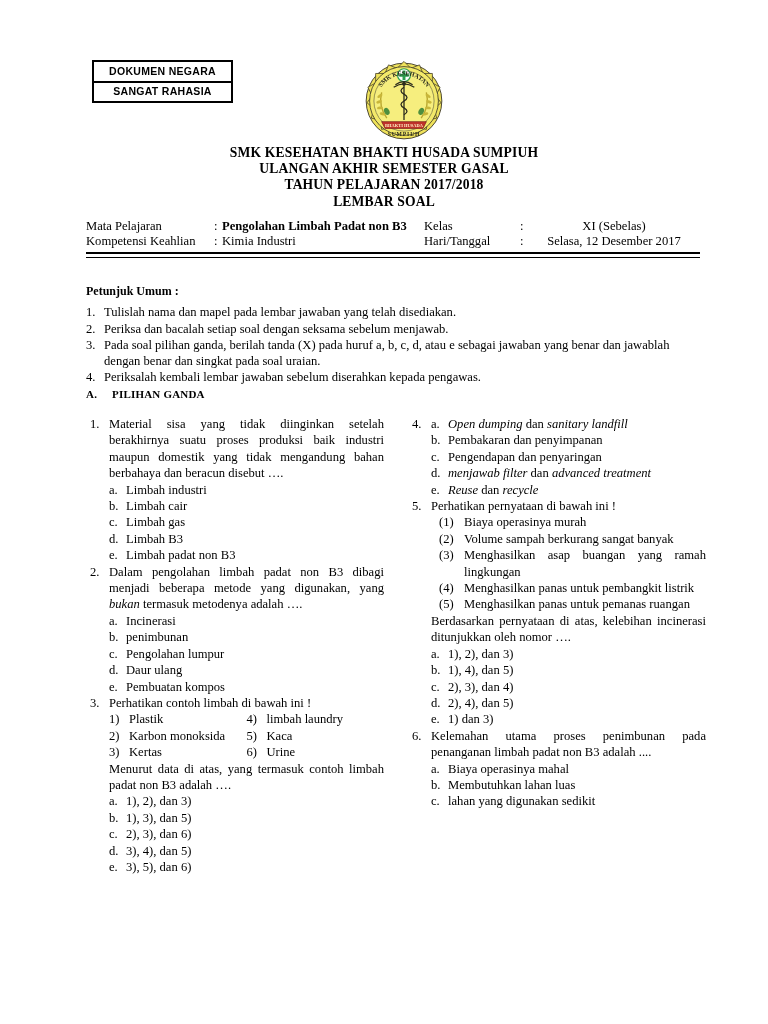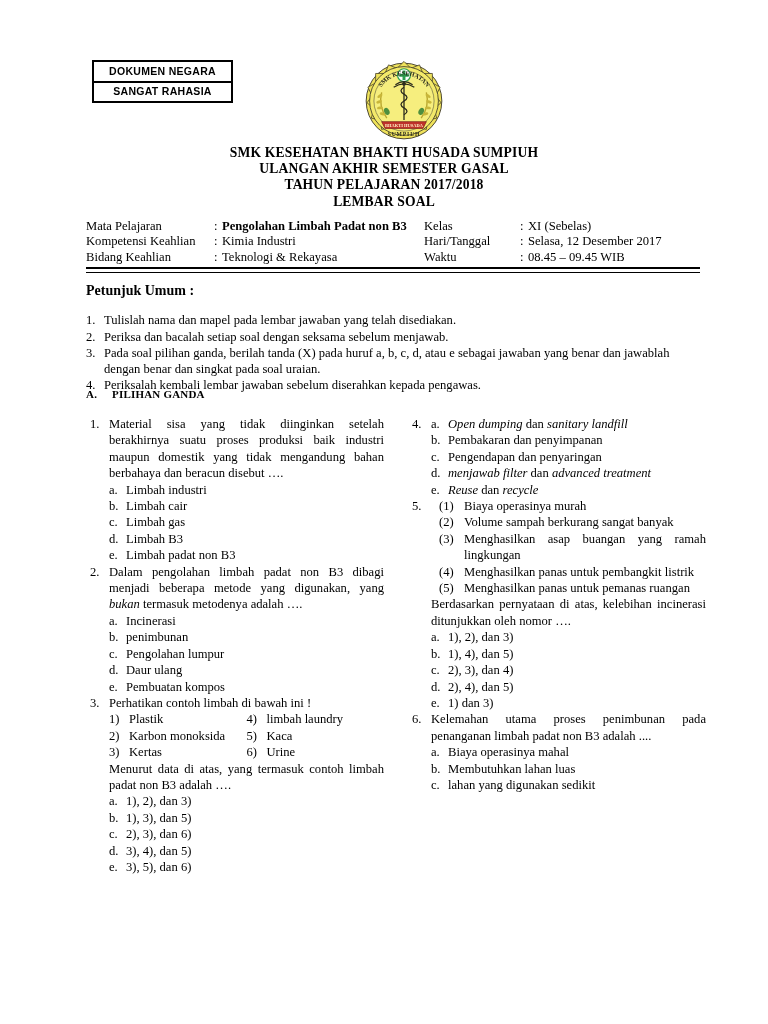--- a/index.html
+++ b/index.html
@@ -83,42 +83,42 @@
   table.info td {
     padding: 0;
     vertical-align: top;
     white-space: nowrap;
   }
   td.lab-l { width: 128px; }
   td.col-l { width: 8px; }
   td.val-l { width: 202px; }
   td.lab-r { width: 96px; }
   td.col-r { width: 8px; }
-  td.val-r { width: auto; }
+  td.val-r { width: auto; text-align: center; }
   td.val-l.bold { font-weight: bold; }
   .rule-double {
     margin-top: 2px;
     border-top: 2.6px solid #000;
     height: 3px;
     border-bottom: 1px solid #000;
   }
 
   
   .petunjuk {
     position: absolute;
     left: 86px;
     top: 283px;
     width: 620px;
     font-size: 12.6px;
     line-height: 16.3px;
   }
   .petunjuk-title {
     font-weight: bold;
-    font-size: 14px;
-    margin-bottom: 13px;
+    font-size: 12px;
+    margin-bottom: 5px;
   }
   .p-item {
     display: flex;
     align-items: flex-start;
   }
   .p-num {
     width: 18px;
     flex: 0 0 18px;
   }
   .p-txt { flex: 1 1 auto; }
@@ -309,28 +309,20 @@
           <td class="col-r">:</td>
           <td class="val-r">XI (Sebelas)</td>
         </tr>
         <tr>
           <td class="lab-l">Kompetensi Keahlian</td>
           <td class="col-l">:</td>
           <td class="val-l">Kimia Industri</td>
           <td class="lab-r">Hari/Tanggal</td>
           <td class="col-r">:</td>
           <td class="val-r">Selasa, 12 Desember 2017</td>
-        </tr>
-        <tr>
-          <td class="lab-l">Bidang Keahlian</td>
-          <td class="col-l">:</td>
-          <td class="val-l">Teknologi &amp; Rekayasa</td>
-          <td class="lab-r">Waktu</td>
-          <td class="col-r">:</td>
-          <td class="val-r">08.45 – 09.45 WIB</td>
         </tr>
       </tbody>
     </table>
     <div class="rule-double"></div>
   </div>
 
   <div class="petunjuk">
     <div class="petunjuk-title">Petunjuk Umum :</div>
     <div class="p-item">
       <span class="p-num">1.</span>
@@ -504,20 +496,21 @@
               <span class="opt-key">e.</span>
               <span class="opt-txt nojust"><i>Reuse</i><span> dan </span><i>recycle</i></span>
             </li>
           </ul>
         </div>
       </div>
 
       <div class="q">
         <span class="q-num">5.</span>
         <div class="q-body">
+          <div class="q-stem nojust">Perhatikan pernyataan di bawah ini !</div>
           <ul class="opts stmt">
             <li>
               <span class="opt-key paren">(1)</span>
               <span class="opt-txt">Biaya operasinya murah</span>
             </li>
             <li>
               <span class="opt-key paren">(2)</span>
               <span class="opt-txt">Volume sampah berkurang sangat banyak</span>
             </li>
             <li>

